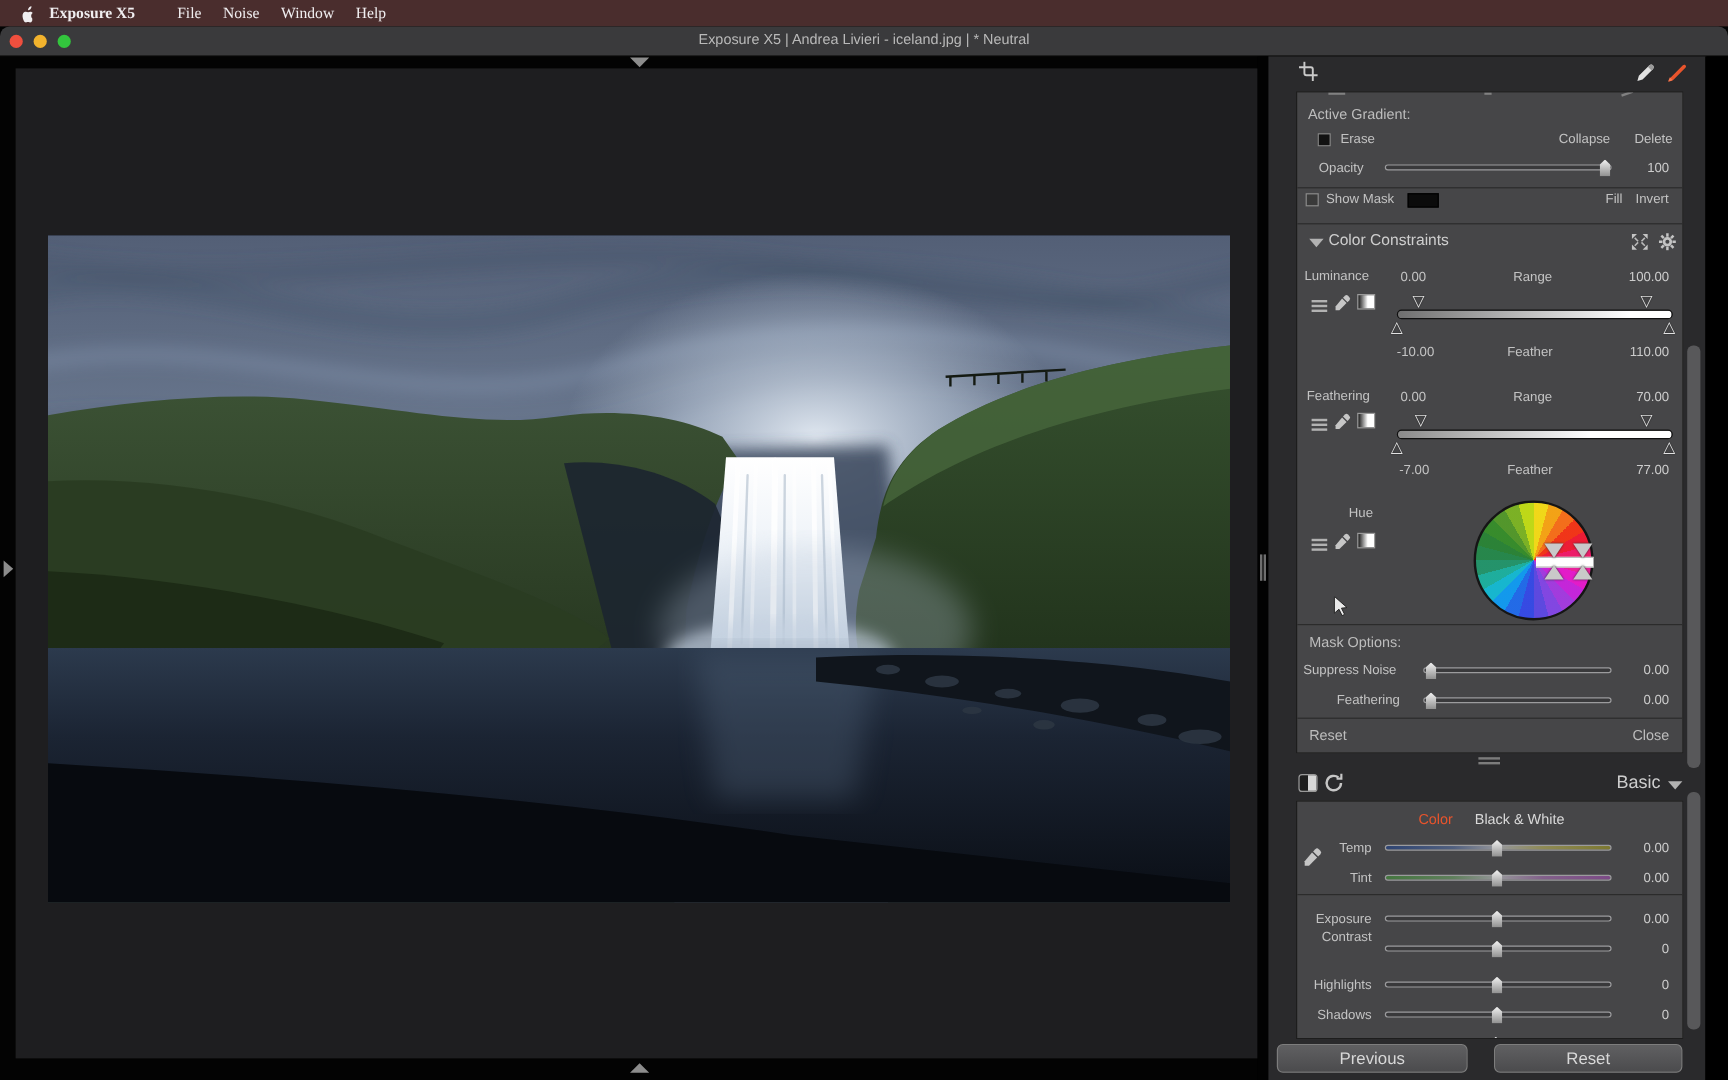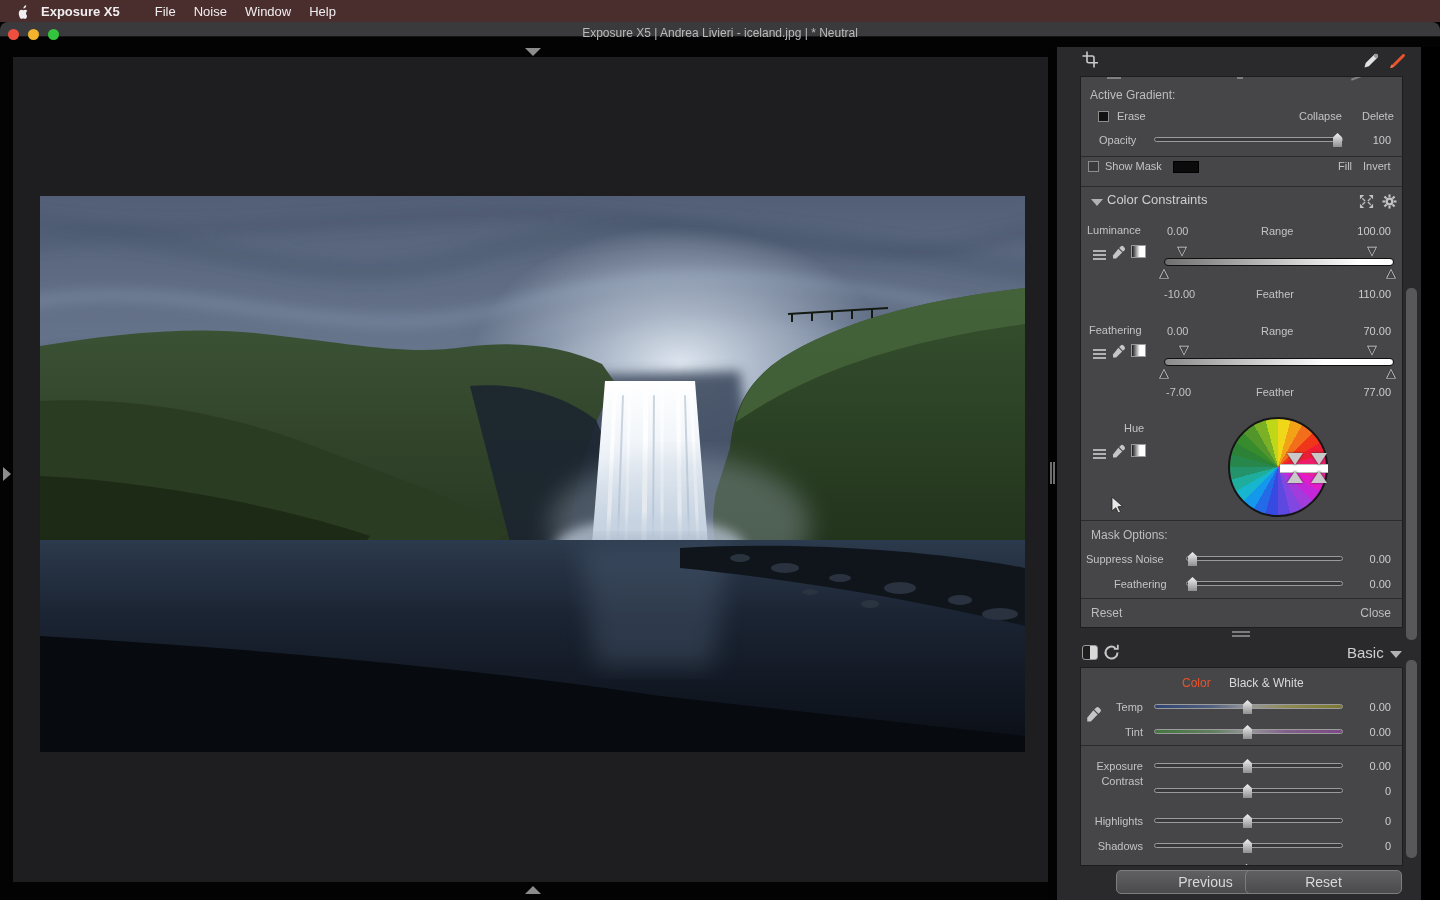--- a/index.html
+++ b/index.html
@@ -3,28 +3,28 @@
 <meta charset="utf-8">
 <style>
   html,body{margin:0;padding:0;background:#000;}
   *{box-sizing:border-box;}
   #stage{position:relative;width:1440px;height:900px;overflow:hidden;
          font-family:"Liberation Sans",sans-serif;background:#030303;color:#c5c5c5;
          -webkit-font-smoothing:antialiased;}
   .abs{position:absolute;}
 
   
-  #menubar{left:0;top:0;width:1440px;height:22px;background:#4a2d2d;display:flex;align-items:center;}
+  #menubar{left:0;top:0;width:1440px;height:22px;background:#4a2d2d;display:flex;align-items:center;font-family:Liberation Serif, serif;}
   #menubar .mi{color:#f0eef0;font-size:13px;}
   #apple-logo{margin-left:16px;display:flex;align-items:center;}
   #app-name{font-weight:bold;margin-left:12px;}
   .menu-item{margin-left:0;}
 
   
-  #titlebar{left:0;top:22px;width:1440px;height:15px;background:#3a3a3c;border-radius:8px 8px 0 0;
+  #titlebar{left:0;top:22px;width:1440px;height:25px;background:#3a3a3c;border-radius:8px 8px 0 0;
             border-bottom:1px solid #161616;}
   .tl{position:absolute;top:7px;width:11px;height:11px;border-radius:50%;}
   #tl-close{left:8px;background:#ef4f3e;}
   #tl-min{left:28px;background:#f2b32d;}
   #tl-zoom{left:48px;background:#33c53d;}
   #win-title{position:absolute;left:0;right:0;top:4px;text-align:center;font-size:12px;color:#b9b9b9;}
 
   
   #canvas-area{left:13px;top:57px;width:1035px;height:825px;background:#1e1e20;}
   #photo{left:27px;top:139px;width:985px;height:556px;background:#0c1018;}
@@ -477,19 +477,19 @@
 
     <span class="lbl" style="left:0;top:172px;width:62px;text-align:right">Shadows</span>
     <div class="track" style="left:73px;top:175px;width:189px">
       <span class="knob" style="left:88px"></span>
     </div>
     <span class="val" style="top:172px">0</span>
 
     <span class="knob" style="left:161px;top:196px"></span>
   </div>
 
-  <div class="btn" style="left:1116px;top:870px;width:179px">Previous</div>
+  <div class="btn" style="left:1064px;top:870px;width:159px">Previous</div>
   <div class="btn" style="left:1245px;top:870px;width:157px">Reset</div>
 
   <div class="sb-thumb" style="top:288px;height:352px"></div>
   <div class="sb-thumb" style="top:660px;height:198px"></div>
 
 </div>
 
 </body></html>

